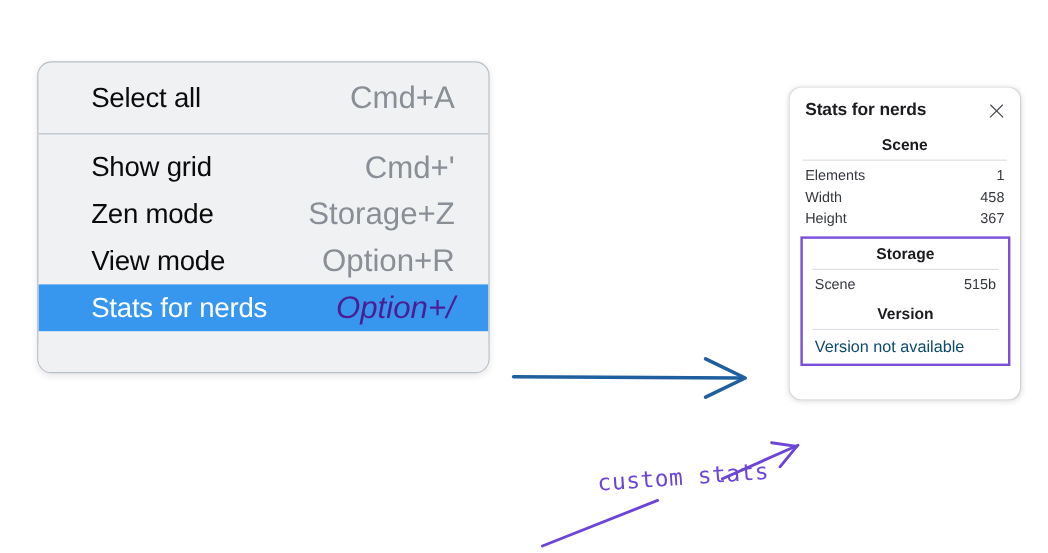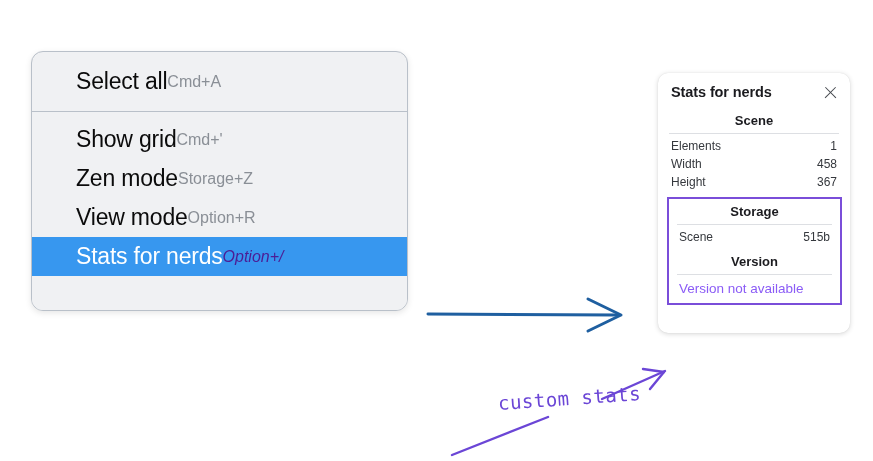--- a/index.html
+++ b/index.html
@@ -40,35 +40,36 @@
     padding-top: 8px;
     padding-bottom: 12px;
   }
   .menu-footer {
     height: 22px;
     background: #f0f1f3;
   }
   .menu-item {
     display: flex;
     align-items: center;
+    justify-content: space-between;
     padding: 3px 28px 3px 44px;
     height: 39px;
     cursor: default;
   }
   .menu-item.selected {
     background: #3797ef;
   }
   .menu-label {
     font-size: 23px;
     color: #0b0b0b;
     letter-spacing: -0.2px;
     white-space: nowrap;
   }
   .menu-shortcut {
-    font-size: 16px;
+    font-size: 26px;
     color: #8a8f96;
     white-space: nowrap;
   }
   .menu-item.selected .menu-label { color: #ffffff; }
   .menu-item.selected .menu-shortcut { color: #4c1d95; font-style: italic; }
 
   
   #stats-panel {
     position: absolute;
     left: 658px;
@@ -135,21 +136,21 @@
   
   #custom-stats-box {
     border: 2px solid #7a4ed9;
     margin: 6px 8px 16px 9px;
     padding: 4px 0 6px 0;
   }
   #custom-stats-box .section-rule { margin-left: 8px; margin-right: 8px; }
   #custom-stats-box .stat-row { padding-left: 10px; padding-right: 10px; }
   .version-text {
     font-size: 13.5px;
-    color: #8b5cf6;
+    color: #0c4a6e;
     padding: 3px 10px 1px 10px;
     white-space: nowrap;
   }
 
   
   #annotations {
     position: absolute;
     left: 0; top: 0;
     width: 873px; height: 461px;
     pointer-events: none;

